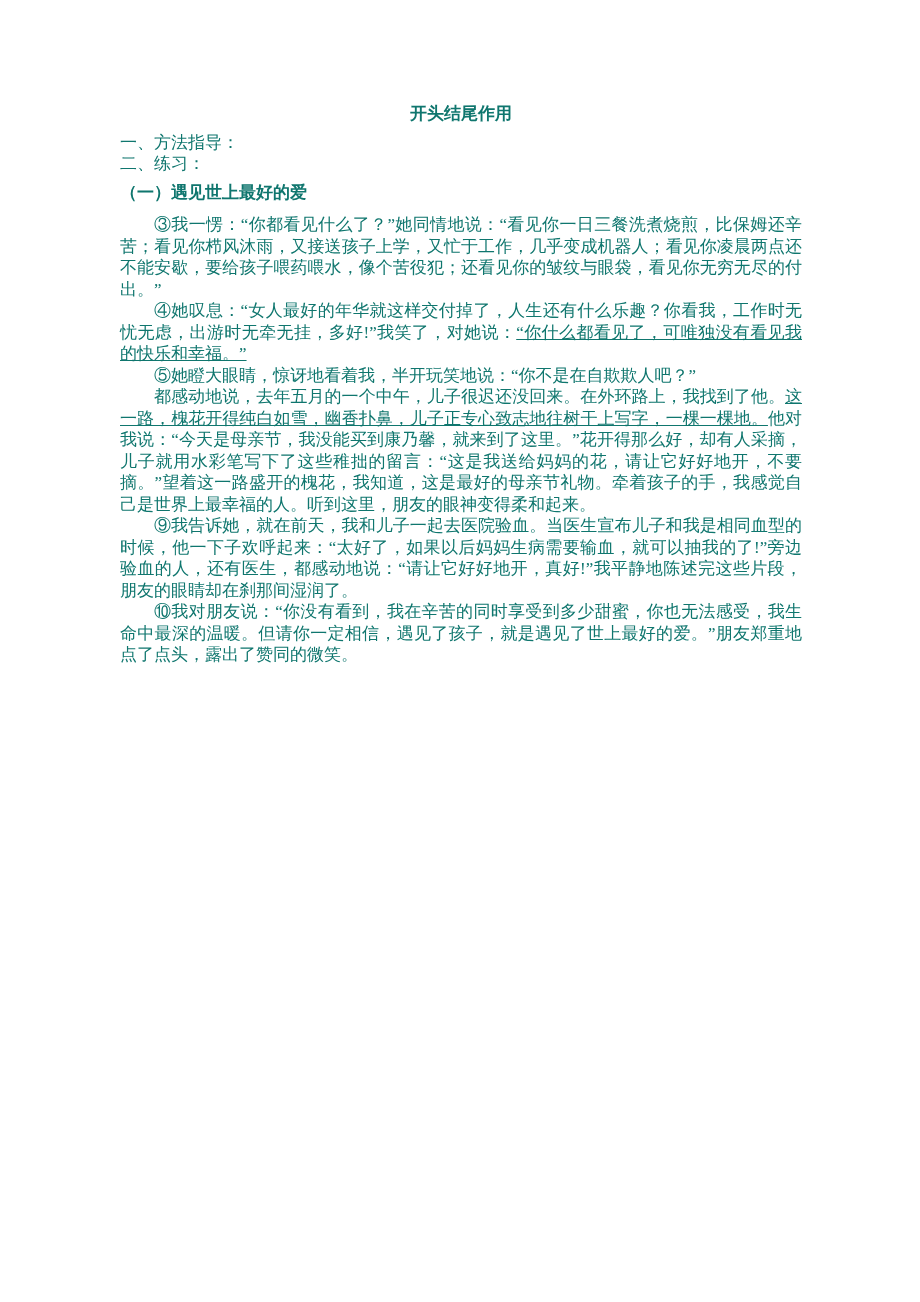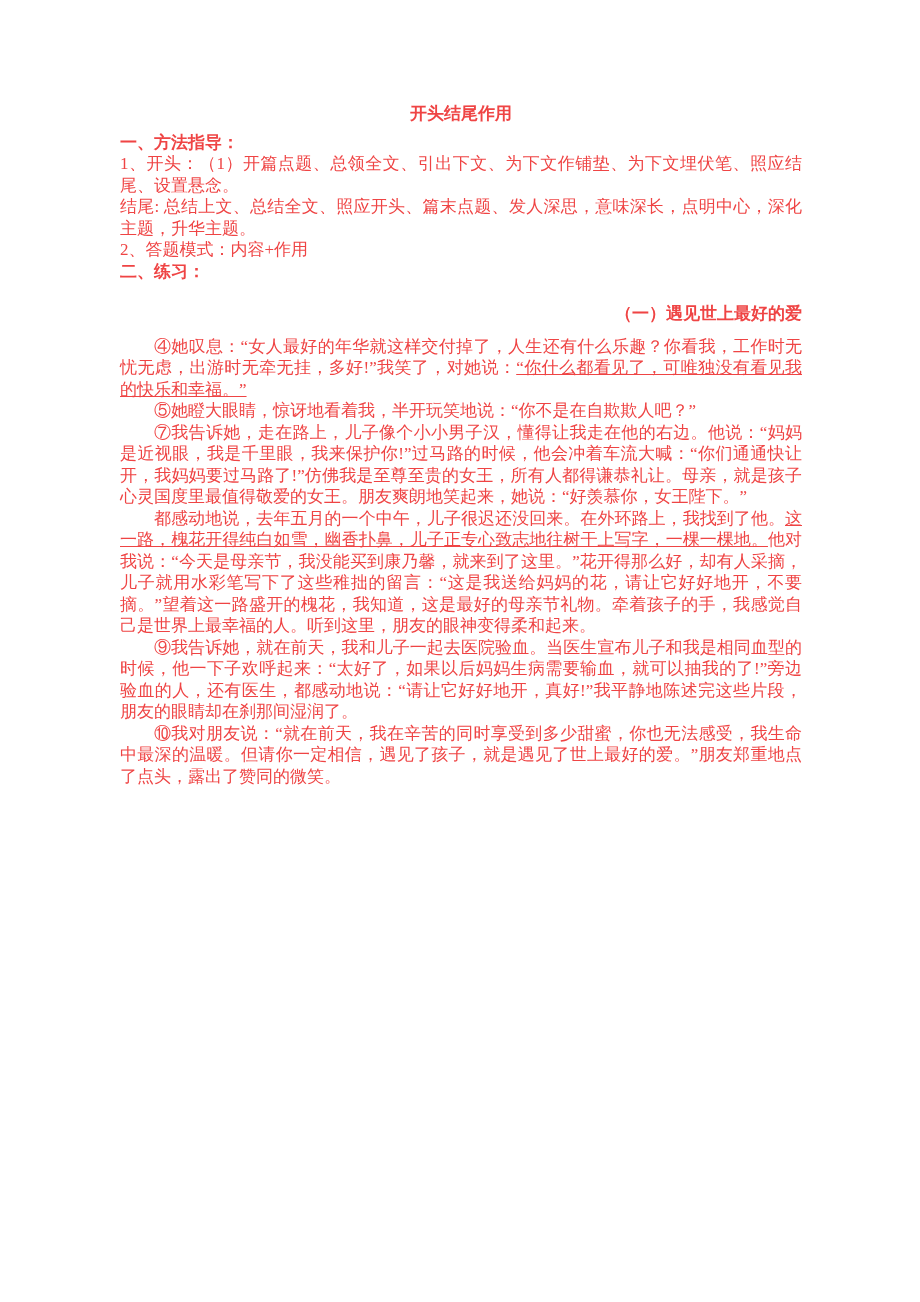--- a/index.html
+++ b/index.html
@@ -7,67 +7,62 @@
     padding: 0;
     background: #ffffff;
   }
   .page {
     width: 920px;
     height: 1302px;
     background: #ffffff;
     box-sizing: border-box;
     padding: 103px 118px 0 120px;
     font-family: "Liberation Serif", "DejaVu Serif", serif;
-    color: #ef4444;
+    color: #0f766e;
     font-size: 17px;
     line-height: 21.5px;
   }
   p { margin: 0; }
   .doc-title {
     font-size: 17px;
     font-weight: bold;
     text-align: center;
     margin: 0 0 7px 0;
   }
-  .bold { font-weight: bold; }
+  .bold { font-weight: normal; }
   .method-line { text-align: justify; }
   .essay-title {
     font-size: 17px;
     font-weight: bold;
-    text-align: right;
-    margin: 21px 0 11px 0;
+    text-align: left;
+    margin: 7px 0 11px 0;
   }
   .essay-para {
     text-indent: 2em;
     text-align: justify;
   }
   .underline { text-decoration: underline; }
 </style>
 </head>
 <body>
 
 <div class="page">
 
   <h1 class="doc-title">开头结尾作用</h1>
 
   <div>
     <p class="bold">一、方法指导：</p>
-    <div id="method-lines">
-        <p class="method-line">1、开头：（1）开篇点题、总领全文、引出下文、为下文作铺垫、为下文埋伏笔、照应结尾、设置悬念。</p>
-        <p class="method-line">结尾: 总结上文、总结全文、照应开头、篇末点题、发人深思，意味深长，点明中心，深化主题，升华主题。</p>
-        <p class="method-line">2、答题模式：内容+作用</p>
-      </div>
   </div>
 
   <p class="bold">二、练习：</p>
 
   <h2 class="essay-title">（一）遇见世上最好的爱</h2>
 
   <div id="essay-body">
+      <p class="essay-para"><span>③我一愣：“你都看见什么了？”她同情地说：“看见你一日三餐洗煮烧煎，比保姆还辛苦；看见你栉风沐雨，又接送孩子上学，又忙于工作，几乎变成机器人；看见你凌晨两点还不能安歇，要给孩子喂药喂水，像个苦役犯；还看见你的皱纹与眼袋，看见你无穷无尽的付出。”</span></p>
       <p class="essay-para"><span>④她叹息：“女人最好的年华就这样交付掉了，人生还有什么乐趣？你看我，工作时无忧无虑，出游时无牵无挂，多好!”我笑了，对她说：</span><span class="underline">“你什么都看见了，可唯独没有看见我的快乐和幸福。”</span></p>
       <p class="essay-para"><span>⑤她瞪大眼睛，惊讶地看着我，半开玩笑地说：“你不是在自欺欺人吧？”</span></p>
-      <p class="essay-para"><span>⑦我告诉她，走在路上，儿子像个小小男子汉，懂得让我走在他的右边。他说：“妈妈是近视眼，我是千里眼，我来保护你!”过马路的时候，他会冲着车流大喊：“你们通通快让开，我妈妈要过马路了!”仿佛我是至尊至贵的女王，所有人都得谦恭礼让。母亲，就是孩子心灵国度里最值得敬爱的女王。朋友爽朗地笑起来，她说：“好羡慕你，女王陛下。”</span></p>
       <p class="essay-para"><span>都感动地说，去年五月的一个中午，儿子很迟还没回来。在外环路上，我找到了他。</span><span class="underline">这一路，槐花开得纯白如雪，幽香扑鼻，儿子正专心致志地往树干上写字，一棵一棵地。</span><span>他对我说：“今天是母亲节，我没能买到康乃馨，就来到了这里。”花开得那么好，却有人采摘，儿子就用水彩笔写下了这些稚拙的留言：“这是我送给妈妈的花，请让它好好地开，不要摘。”望着这一路盛开的槐花，我知道，这是最好的母亲节礼物。牵着孩子的手，我感觉自己是世界上最幸福的人。听到这里，朋友的眼神变得柔和起来。</span></p>
       <p class="essay-para"><span>⑨我告诉她，就在前天，我和儿子一起去医院验血。当医生宣布儿子和我是相同血型的时候，他一下子欢呼起来：“太好了，如果以后妈妈生病需要输血，就可以抽我的了!”旁边验血的人，还有医生，都感动地说：“请让它好好地开，真好!”我平静地陈述完这些片段，朋友的眼睛却在刹那间湿润了。</span></p>
-      <p class="essay-para"><span>⑩我对朋友说：“就在前天，我在辛苦的同时享受到多少甜蜜，你也无法感受，我生命中最深的温暖。但请你一定相信，遇见了孩子，就是遇见了世上最好的爱。”朋友郑重地点了点头，露出了赞同的微笑。</span></p>
+      <p class="essay-para"><span>⑩我对朋友说：“你没有看到，我在辛苦的同时享受到多少甜蜜，你也无法感受，我生命中最深的温暖。但请你一定相信，遇见了孩子，就是遇见了世上最好的爱。”朋友郑重地点了点头，露出了赞同的微笑。</span></p>
     </div>
 
 </div>
 
 </body></html>

